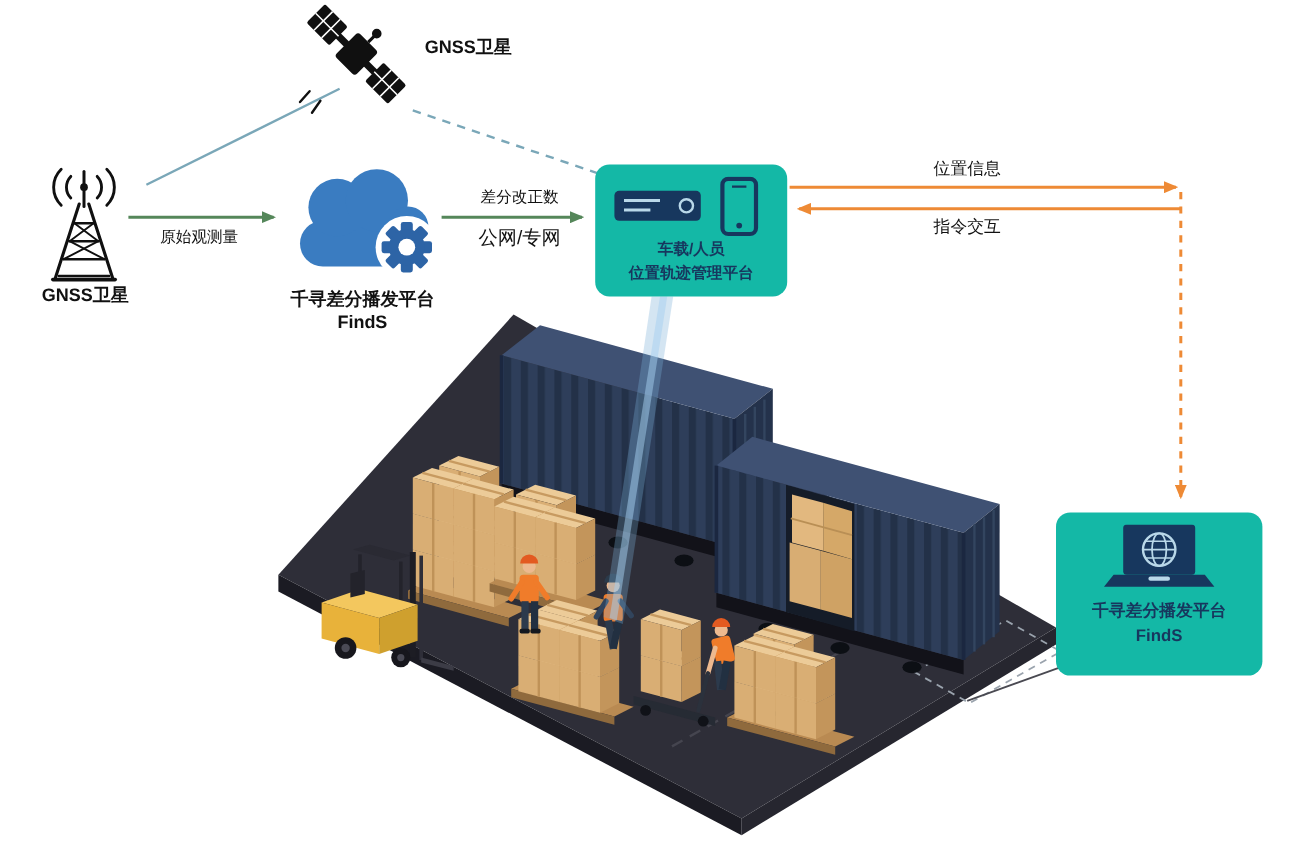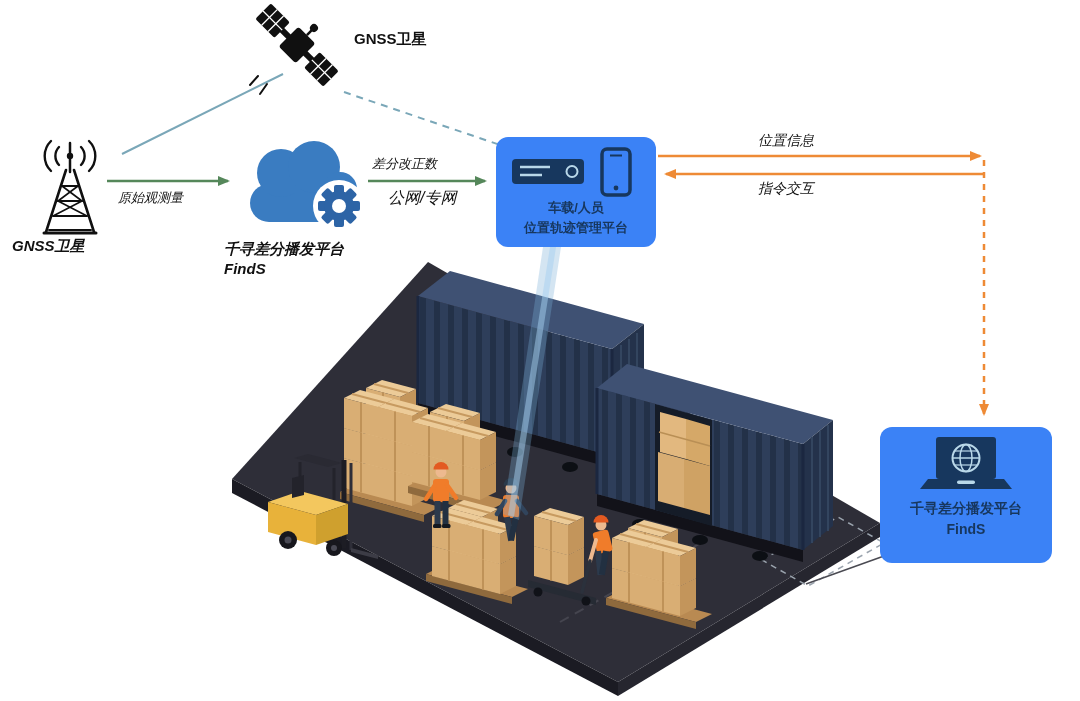--- a/index.html
+++ b/index.html
@@ -3,28 +3,28 @@
 <meta charset="utf-8">
 <style>
   html,body{margin:0;padding:0;background:#ffffff;}
   .canvas{
     position:relative;width:1080px;height:701px;background:#ffffff;overflow:hidden;
     font-family:"Liberation Sans","DejaVu Sans",sans-serif;color:#111;border-radius:30px;
   }
   .layer{position:absolute;left:0;top:0;width:1080px;height:701px;}
   .lbl{position:absolute;white-space:nowrap;color:#111;}
   .node-box{
-    position:absolute;background:#3b82f6;border-radius:12px;
+    position:absolute;background:#14b8a6;border-radius:12px;
     display:flex;flex-direction:column;align-items:center;padding-top:10px;gap:2px;
     box-sizing:border-box;
   }
   .node-label{color:#17375e;font-weight:bold;font-size:13px;line-height:1.35;text-align:center;}
   .node-label.lg{font-size:14px;}
   .bold{font-weight:bold;}
-  .ctr{font-style:italic;}
+  .ctr{text-align:center;}
 </style>
 </head>
 <body>
 
 <div class="canvas">
 
   <svg class="layer" viewBox="0 0 1080 701" xmlns="http://www.w3.org/2000/svg">
     <defs>
       <marker id="mGreen" markerUnits="userSpaceOnUse" markerWidth="12" markerHeight="10" refX="10" refY="5" orient="auto">
         <path d="M0,0 L12,5 L0,10 Z" fill="#55875a"></path>
@@ -292,21 +292,21 @@
 
   <div class="lbl" style="left:354px;top:30px;font-size:15px;font-weight:bold;">GNSS卫星</div>
 
   <div class="lbl ctr bold" style="left:12px;top:237px;width:118px;font-size:15px;">GNSS卫星</div>
 
   <div class="lbl ctr" style="left:118px;top:189px;width:96px;font-size:13px;">原始观测量</div>
 
   <div class="lbl ctr bold" style="left:224px;top:240px;width:156px;font-size:15px;">千寻差分播发平台</div>
   <div class="lbl ctr bold" style="left:224px;top:260px;width:156px;font-size:15px;">FindS</div>
 
-  <div class="lbl ctr" style="left:372px;top:155px;width:90px;font-size:13px;">差分改正数</div>
+  <div class="lbl ctr" style="left:388px;top:155px;width:90px;font-size:13px;">差分改正数</div>
   <div class="lbl ctr" style="left:388px;top:188px;width:90px;font-size:16px;">公网/专网</div>
 
   <div class="lbl ctr" style="left:758px;top:132px;width:96px;font-size:14px;">位置信息</div>
   <div class="lbl ctr" style="left:758px;top:180px;width:96px;font-size:14px;">指令交互</div>
 
   <div class="node-box" style="left:496px;top:137px;width:160px;height:110px;">
     <svg width="136" height="50" viewBox="0 0 136 50" xmlns="http://www.w3.org/2000/svg">
       <g>
         <rect x="4" y="12" width="72" height="25" rx="4" fill="#17375e"></rect>
         <circle cx="64" cy="24.5" r="5.5" fill="none" stroke="#b9d8e9" stroke-width="2"></circle>

